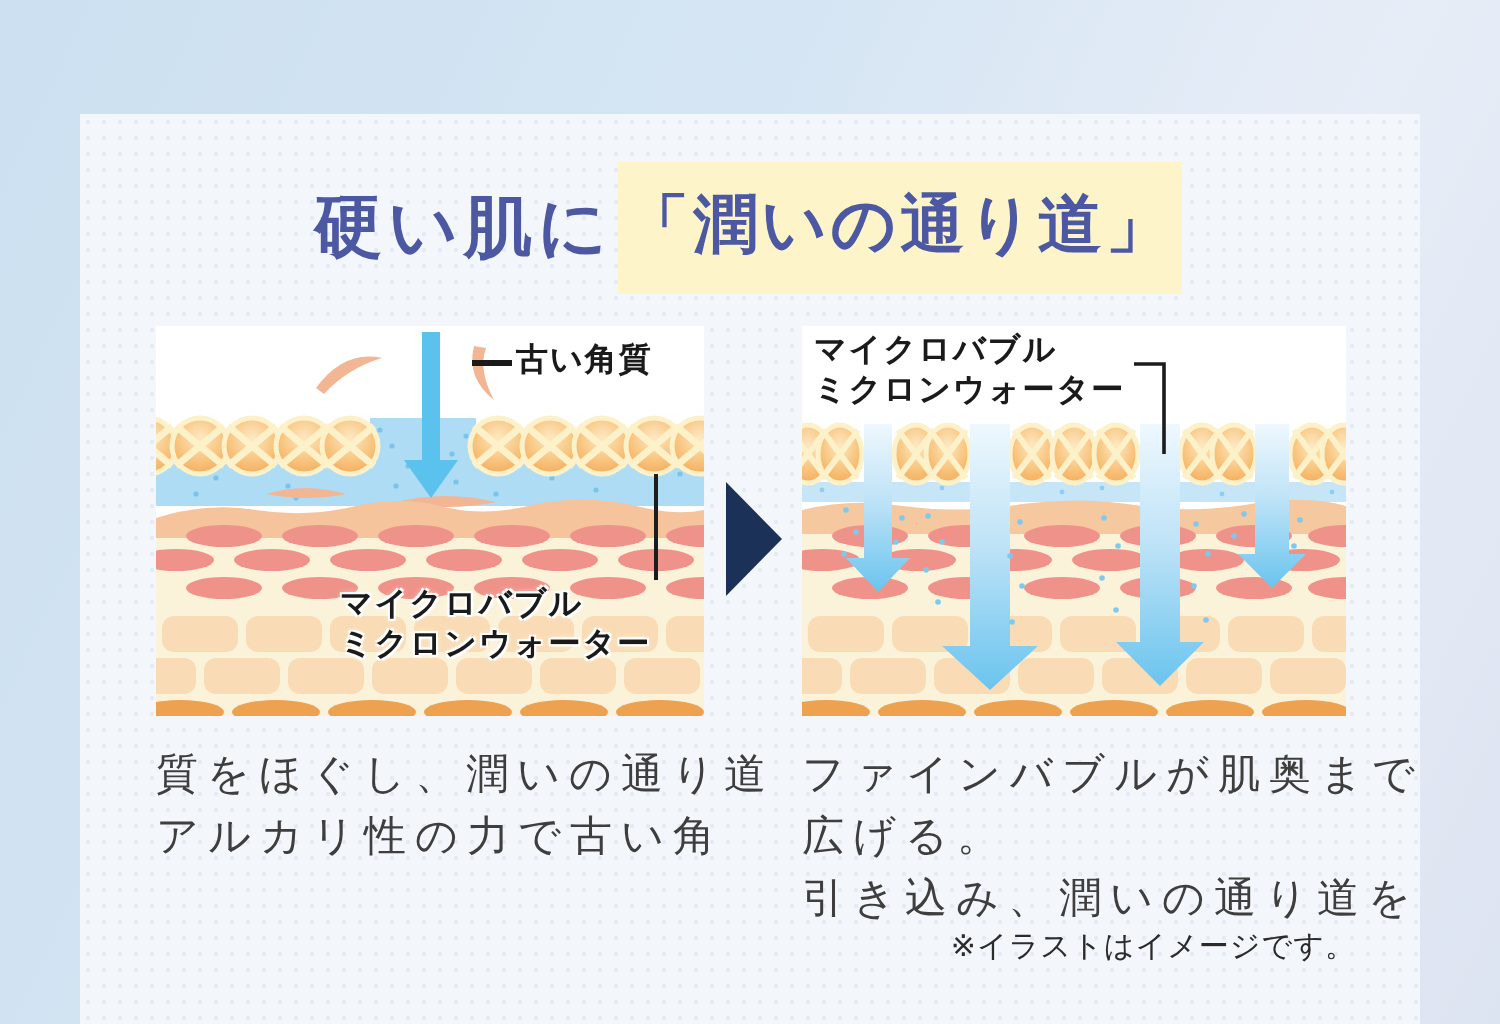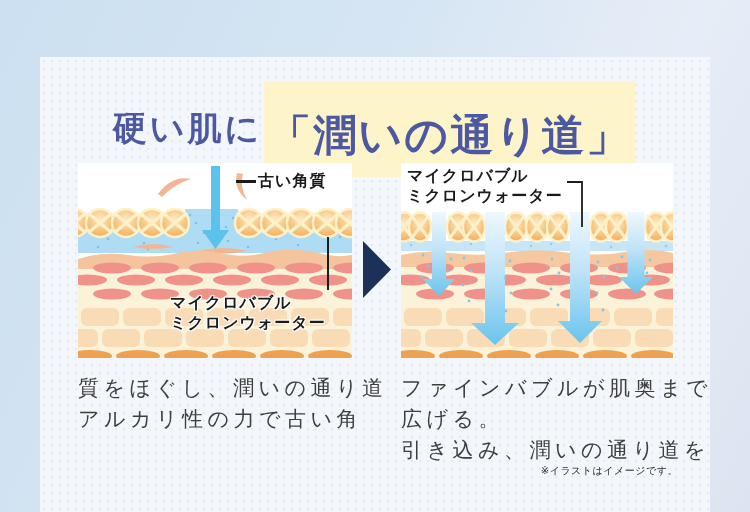--- a/index.html
+++ b/index.html
@@ -9,40 +9,40 @@
   *{margin:0;padding:0;box-sizing:border-box;}
   body{font-family:"Liberation Sans","DejaVu Sans",sans-serif;}
   .stage{position:relative;width:750px;height:512px;overflow:hidden;
     background:linear-gradient(115deg,#cce0f1 0%,#d5e5f3 40%,#e7edf7 72%,#dde4f1 100%);}
   .card{position:absolute;left:40px;top:57px;width:670px;height:455px;
     background-color:var(--card-bg);
     background-image:radial-gradient(rgba(198,214,236,0.35) 1px,transparent 1.2px);
     background-size:8px 8px;}
   .title{position:absolute;left:0;right:0;top:24px;display:flex;justify-content:center;align-items:center;}
   .t-side{font-size:34px;font-weight:bold;color:var(--title-text);letter-spacing:3px;white-space:nowrap;}
-  .t-hl{font-size:43px;font-weight:bold;color:var(--title-text);background:var(--highlight-bg);
-    padding:26px 4px 12px 4px;letter-spacing:2px;margin:0 2px;white-space:nowrap;}
+  .t-hl{font-size:32px;font-weight:bold;color:var(--title-text);background:var(--highlight-bg);
+    padding:10px 4px 12px 4px;letter-spacing:2px;margin:0 2px;white-space:nowrap;}
   .panel{position:absolute;width:274px;height:195px;top:106px;}
   .panel-left{left:38px;}
   .panel-right{left:361px;width:272px;}
   .panel svg{display:block;}
   .transition{position:absolute;left:323px;top:184px;}
   .panel-label{position:absolute;font-weight:bold;color:#1a1a1a;font-size:16px;letter-spacing:1px;
     line-height:20px;white-space:nowrap;
     text-shadow:-1px -1px 0 #fff,1px -1px 0 #fff,-1px 1px 0 #fff,1px 1px 0 #fff,0 0 3px #fff;}
   .keratin-label{left:158px;top:8px;display:flex;align-items:center;}
   .leader{display:inline-block;width:20px;height:3px;background:#1a1a1a;margin-right:2px;}
   .bubble-label-left{left:92px;top:130px;}
   .bubble-label-right{left:6px;top:3px;}
   .caption{position:absolute;top:315px;width:315px;color:var(--caption-text);
     font-size:21px;letter-spacing:4.5px;}
   .cap-line{line-height:31px;white-space:nowrap;}
   .caption-left{left:38px;}
-  .caption-right{left:361px;}
-  .note{position:absolute;right:32px;top:407px;font-size:10px;color:#2b2b2b;letter-spacing:0.5px;}
+  .caption-right{left:361px;font-family:Liberation Serif, serif;}
+  .note{position:absolute;right:32px;top:407px;font-size:15px;color:#2b2b2b;letter-spacing:0.5px;}
 </style>
 </head>
 <body>
 
 <div class="stage">
   <div class="card">
 
     <h1 class="title">
       <span class="t-side">硬い肌に</span>
       <span class="t-hl">「潤いの通り道」</span>

